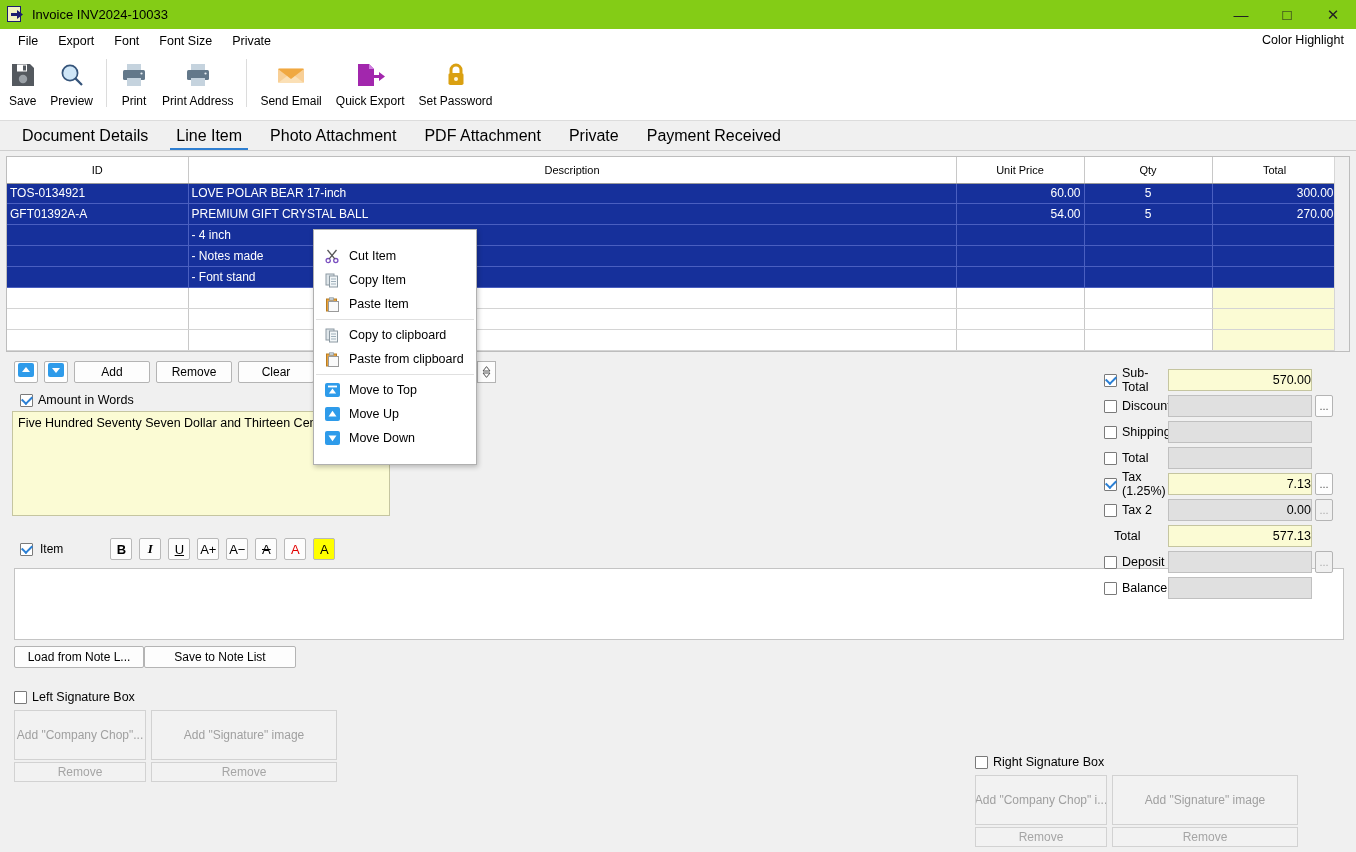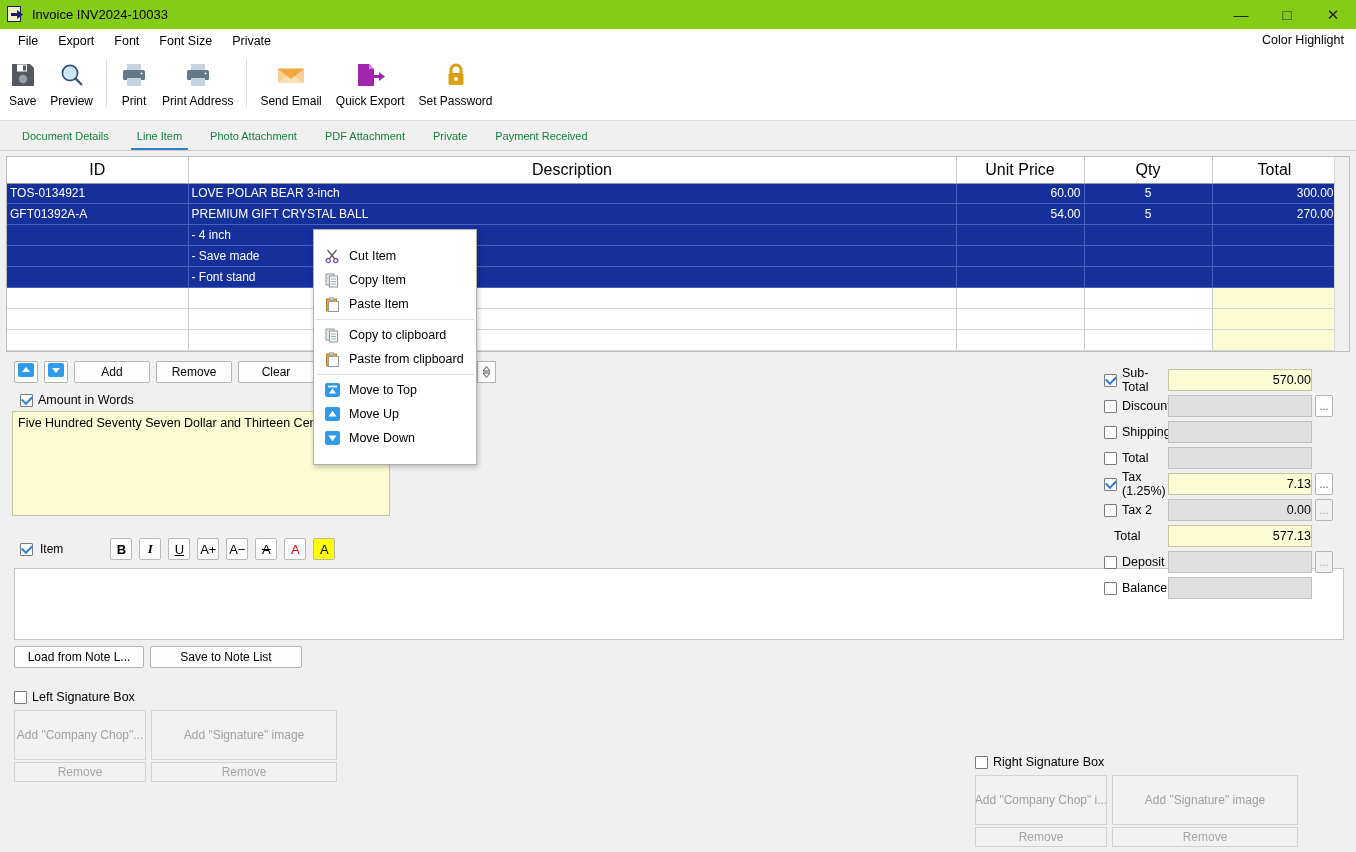--- a/index.html
+++ b/index.html
@@ -58,37 +58,37 @@
   .tb-lbl { font-size:12px; margin-top:2px; white-space:nowrap; }
   .tb-sep { width:1px; height:48px; background:#dcdcdc; margin:6px 6px 0 6px; }
 
   
   .tabs {
     height:30px; background:#f0f0f0; display:flex; align-items:stretch;
     padding-left:8px; border-bottom:1px solid #cfcfcf;
   }
   .tab {
     padding:0 14px; display:flex; align-items:center;
-    font-size:11px; color:#15803d; position:relative;
+    font-size:16px; color:#000000; position:relative;
   }
   .tab.active::after {
     content:""; position:absolute; left:8px; right:8px; bottom:0;
     height:2.5px; background:#2f7fd1;
   }
 
   
   .gridwrap {
     position:relative; margin:5px 6px 0 6px;
     height:196px; background:#fff;
     border:1px solid #bdbdbd;
     display:flex;
   }
   table.grid { border-collapse:collapse; table-layout:fixed; width:1330px; }
   table.grid th {
-    height:26px; background:#ffffff; font-weight:normal; font-size:16px;
+    height:26px; background:#ffffff; font-weight:normal; font-size:11px;
     border-right:1px solid #c8c8c8; border-bottom:1px solid #9a9a9a;
     text-align:center;
   }
   table.grid td {
     height:20px; font-size:12px;
     border-right:1px solid #c8c8c8; border-bottom:1px solid #d4d4d4;
     padding:0 3px; white-space:nowrap; overflow:hidden;
   }
   tr.sel td { background:#16309b; color:#fff; border-bottom:1px solid #4a5fc0; border-right:1px solid #4a5fc0; }
   td.num { text-align:right; }
@@ -164,21 +164,21 @@
   
   .notesrow { display:flex; align-items:center; gap:7px; margin:22px 0 0 20px; }
   .fmtbtn {
     width:22px; height:22px; border:1px solid #b9b9b9; background:#fdfdfd;
     display:flex; align-items:center; justify-content:center;
     font-size:13px; border-radius:2px; position:relative;
   }
   .notes-editor {
     margin:8px 12px 0 14px; height:72px; background:#fff; border:1px solid #c4c4c4;
   }
-  .notebtns { display:flex; gap:6px; margin:6px 0 0 14px; }
+  .notebtns { display:flex; margin:6px 0 0 14px; }
   .notebtns .btn { padding:0 10px; }
 
   
   .sigs { display:flex; margin-top:22px; }
   .sigblk { margin-left:14px; }
   .sigblk.right { position:absolute; left:975px; top:755px; margin:0; }
   .sigpad {
     width:132px; height:50px; border:1px solid #d2d2d2; background:#f2f2f2;
     display:flex; align-items:center; justify-content:center;
     font-size:12px; color:#a0a0a0; overflow:hidden; white-space:nowrap;
@@ -334,42 +334,42 @@
         <th>ID</th>
         <th>Description</th>
         <th>Unit Price</th>
         <th>Qty</th>
         <th>Total</th>
       </tr>
     </thead>
     <tbody>
       <tr class="sel">
         <td>TOS-0134921</td>
-        <td>LOVE POLAR BEAR 3-inch</td>
+        <td>LOVE POLAR BEAR 17-inch</td>
         <td class="num">60.00</td>
         <td class="ctr">5</td>
         <td class="num">300.00</td>
       </tr>
       <tr class="sel">
         <td>GFT01392A-A</td>
         <td>PREMIUM GIFT CRYSTAL BALL</td>
         <td class="num">54.00</td>
         <td class="ctr">5</td>
         <td class="num">270.00</td>
       </tr>
       <tr class="sel">
         <td></td>
         <td>- 4 inch</td>
         <td class="num"></td>
         <td class="ctr"></td>
         <td class="num"></td>
       </tr>
       <tr class="sel">
         <td></td>
-        <td>- Save made</td>
+        <td>- Notes made</td>
         <td class="num"></td>
         <td class="ctr"></td>
         <td class="num"></td>
       </tr>
       <tr class="sel">
         <td></td>
         <td>- Font stand</td>
         <td class="num"></td>
         <td class="ctr"></td>
         <td class="num"></td>

